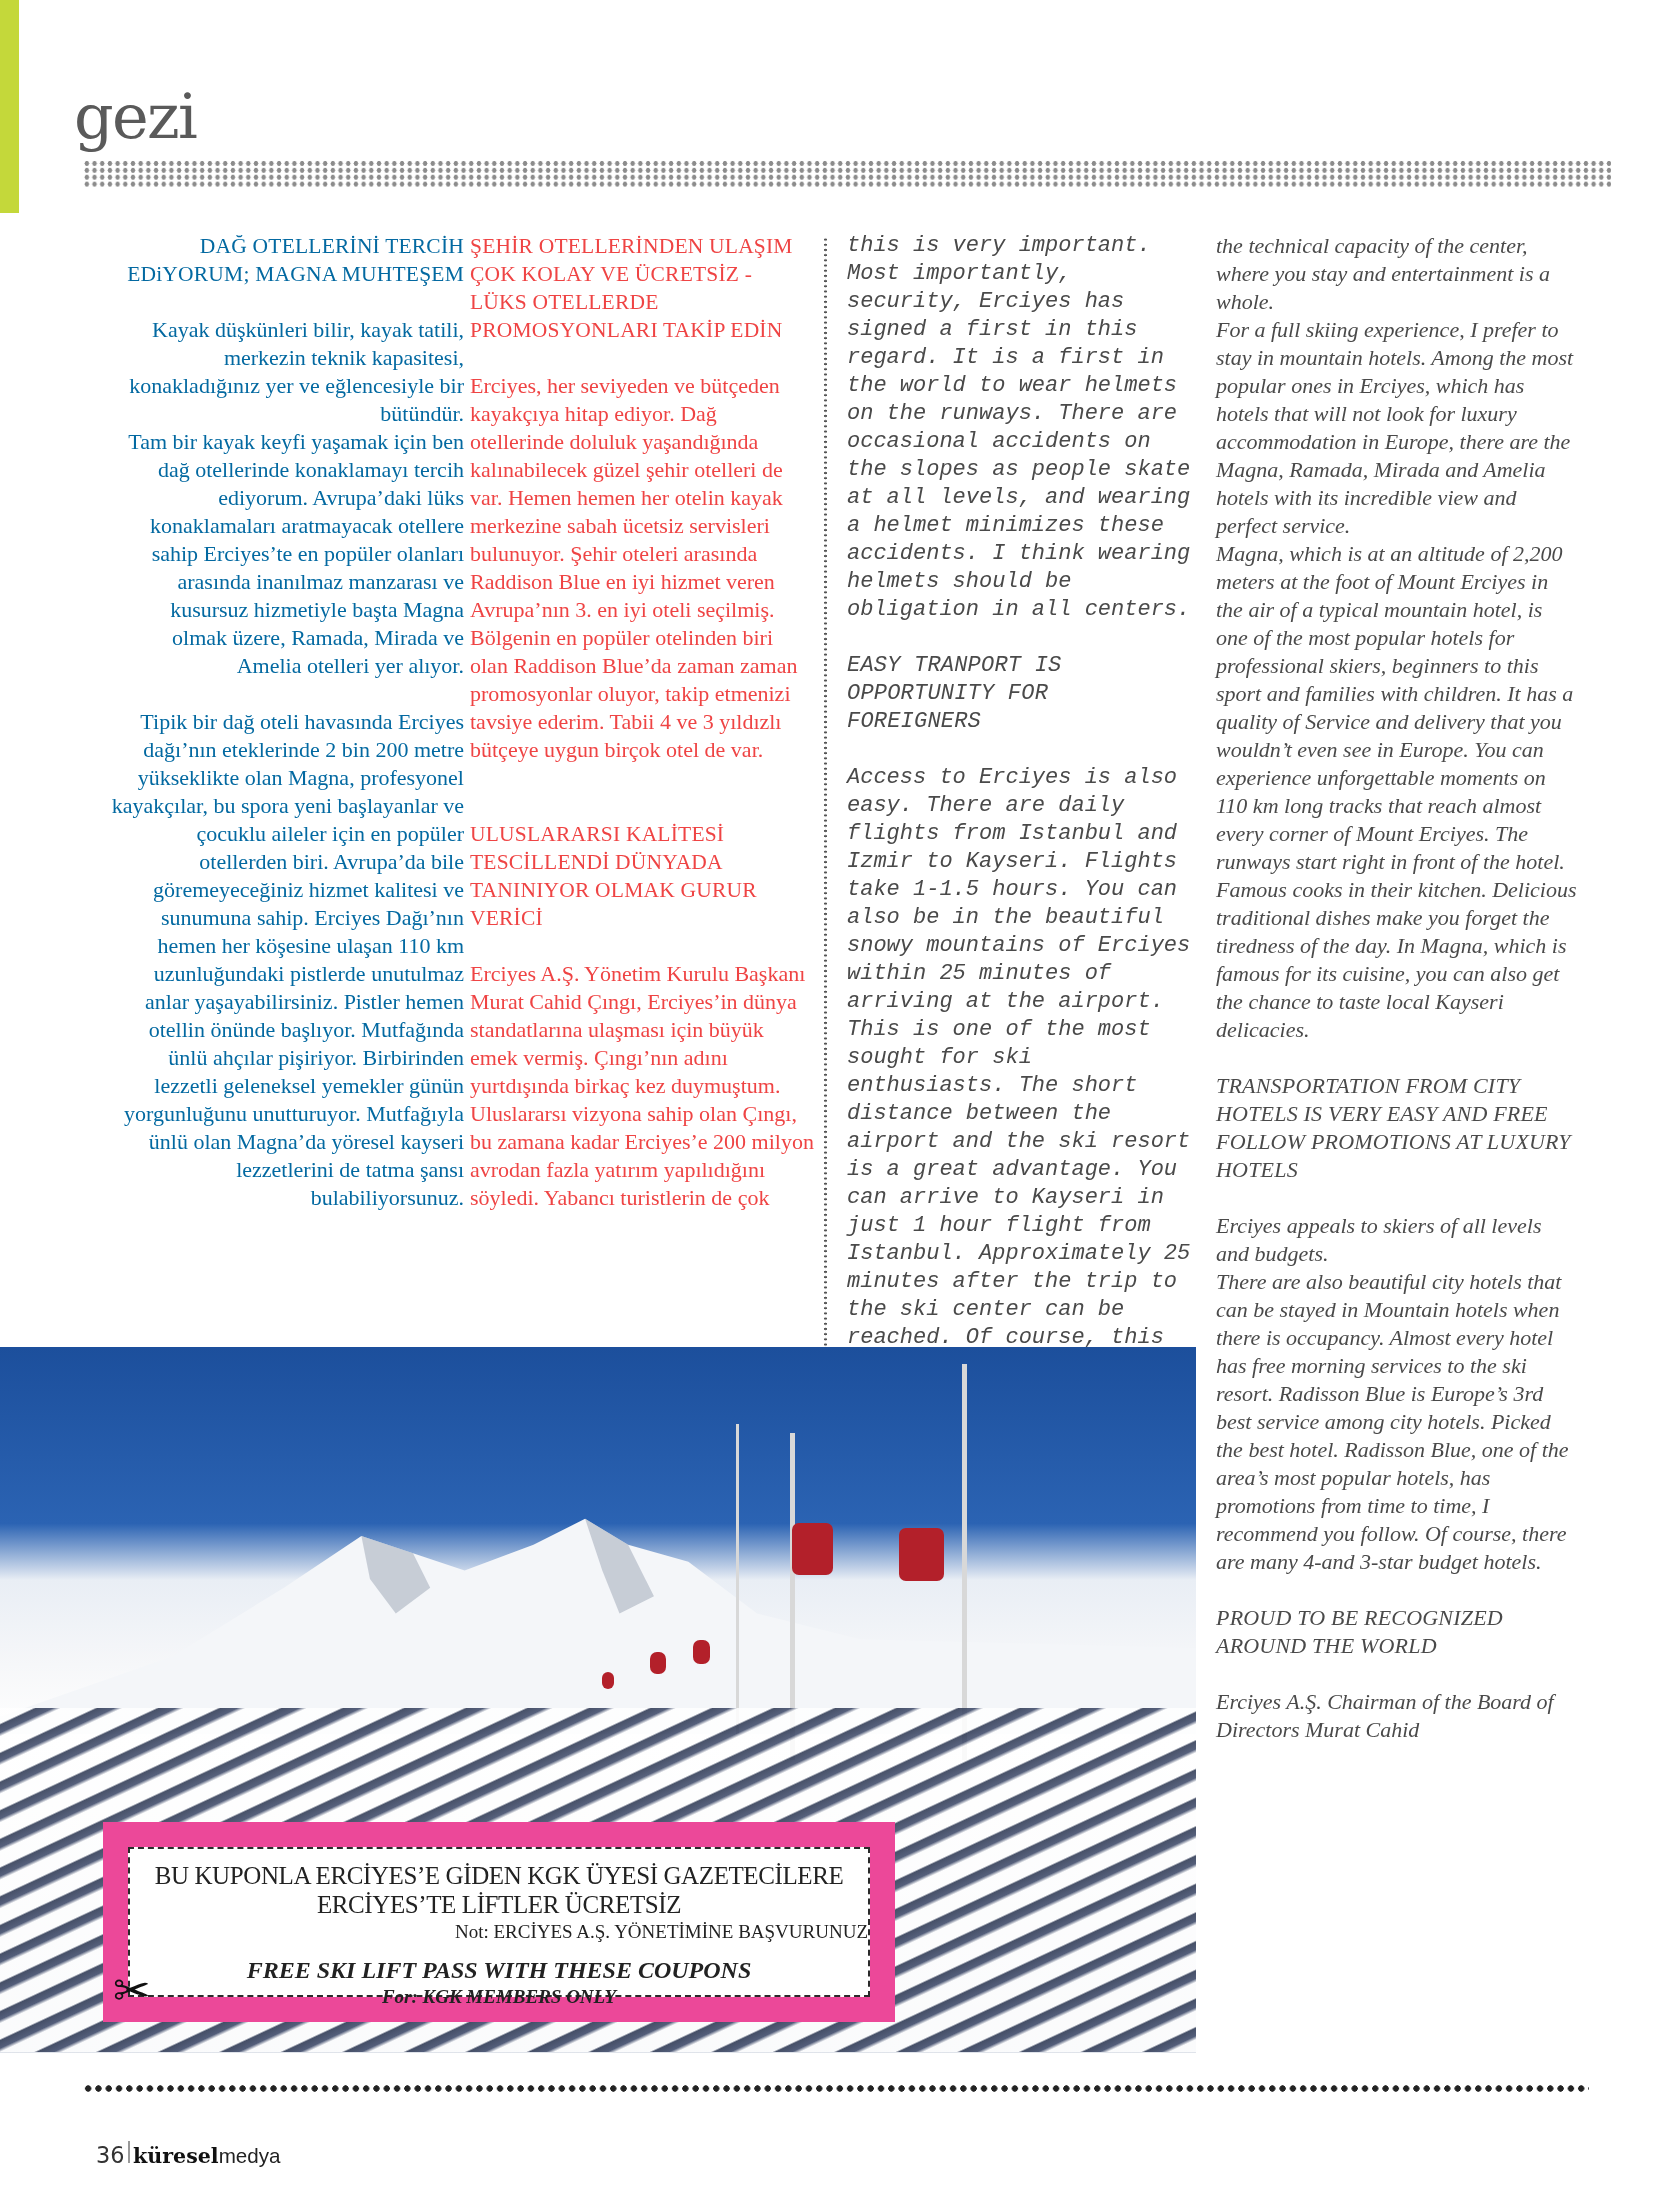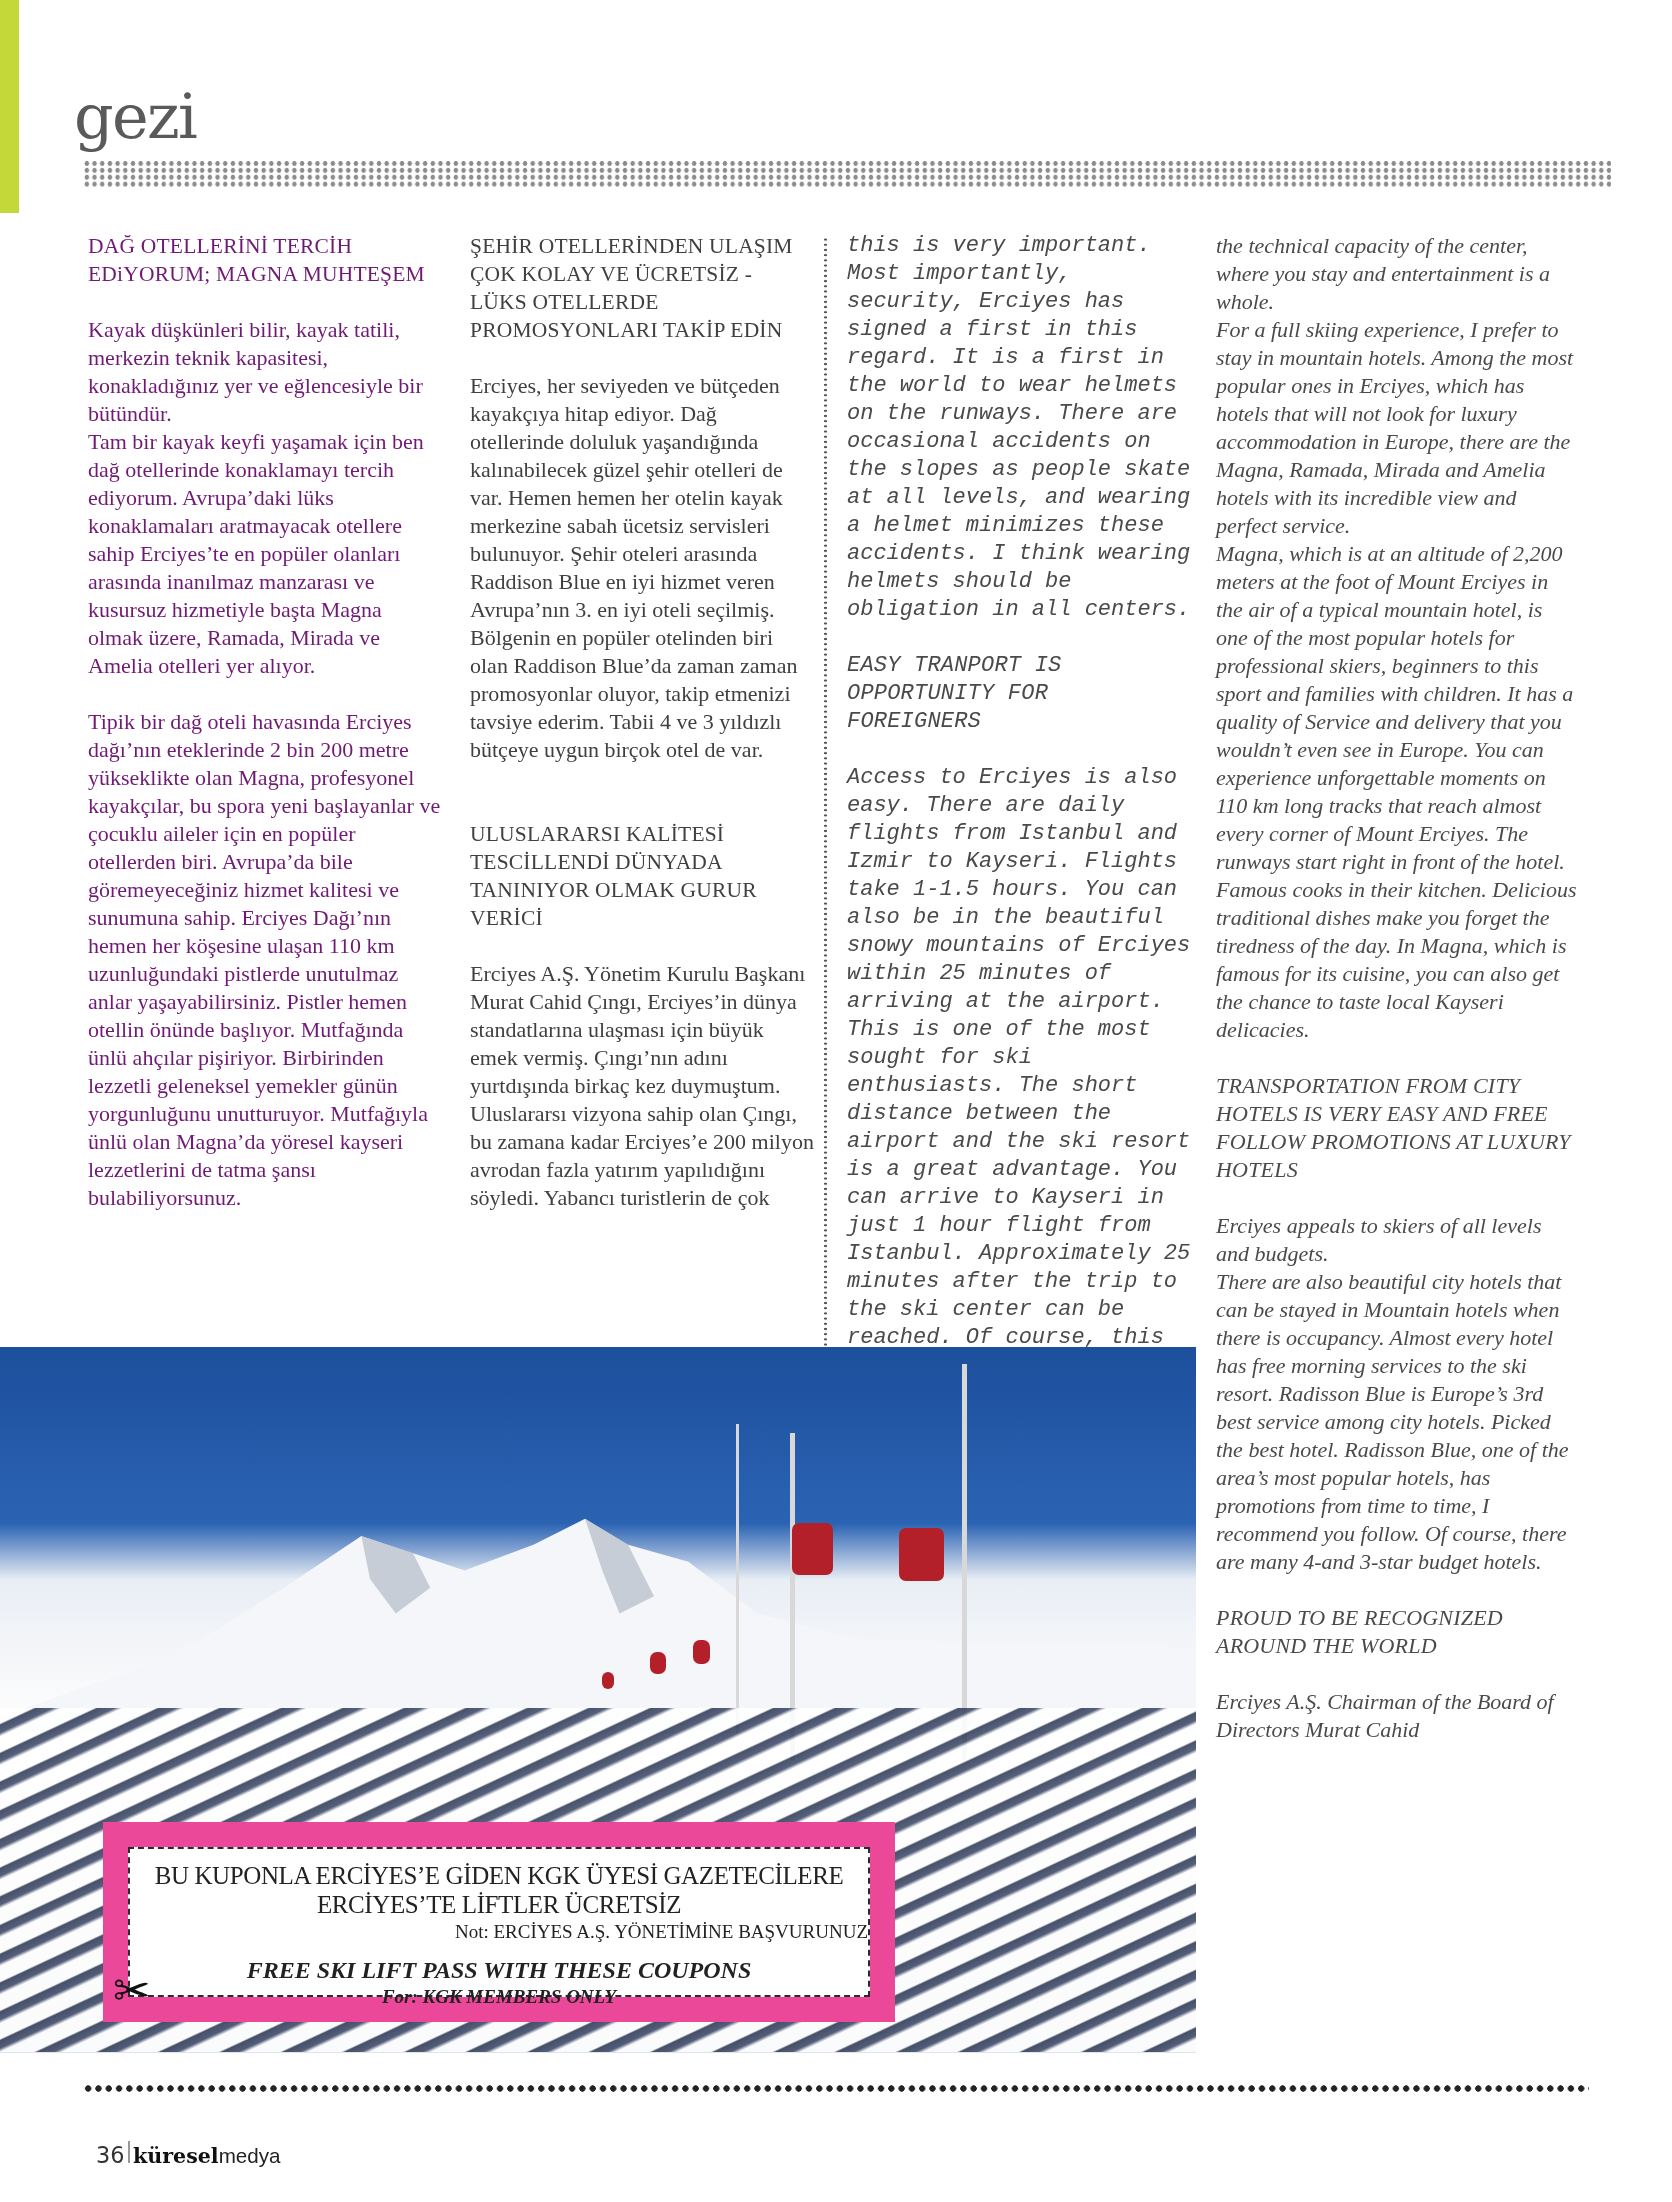--- a/index.html
+++ b/index.html
@@ -8,22 +8,22 @@
 
   .green-bar { position: absolute; left: 0; top: 0; width: 19px; height: 213px; background: #c4d83a; }
   .section-title { position: absolute; left: 74px; top: 86px; font-family: "DejaVu Serif", serif; font-size: 62px; color: #5a5a5a; letter-spacing: -1.7px; line-height: 1; }
   .dot-band { position: absolute; left: 83px; top: 160px; width: 1528px; height: 27.5px;
     background-image: radial-gradient(circle, #8c8c8c 2.2px, transparent 2.6px);
     background-size: 7.7px 6.9px; }
 
   .col { position: absolute; top: 232px; font-size: 22px; line-height: 28px; }
   .col p { margin: 0; }
   .col .gap { height: 28px; }
-  .col1 { left: 88px; width: 353px; color: #701a75; }
-  .col2 { left: 470px; width: 344px; color: #404040; }
+  .col1 { left: 111px; width: 353px; color: #0369a1; text-align: right; }
+  .col2 { left: 470px; width: 344px; color: #ef4444; }
   .col3 { left: 847px; width: 344px; color: #4a4a4a; font-style: italic; font-family: Liberation Mono, monospace; }
   .col4 { left: 1216px; width: 361px; color: #4a4a4a; font-style: italic; }
   .head { text-transform: none; letter-spacing: 0.2px; }
   .col1 .head, .col2 .head { font-size: 21.5px; }
 
   .col-sep { position: absolute; left: 824px; top: 237px; width: 2.6px; height: 1110px;
     background-image: radial-gradient(circle, #555 1px, transparent 1.4px);
     background-size: 2.6px 5.2px; }
 
   .photo { position: absolute; left: 0; top: 1347px; width: 1196px; height: 706px; overflow: hidden;

